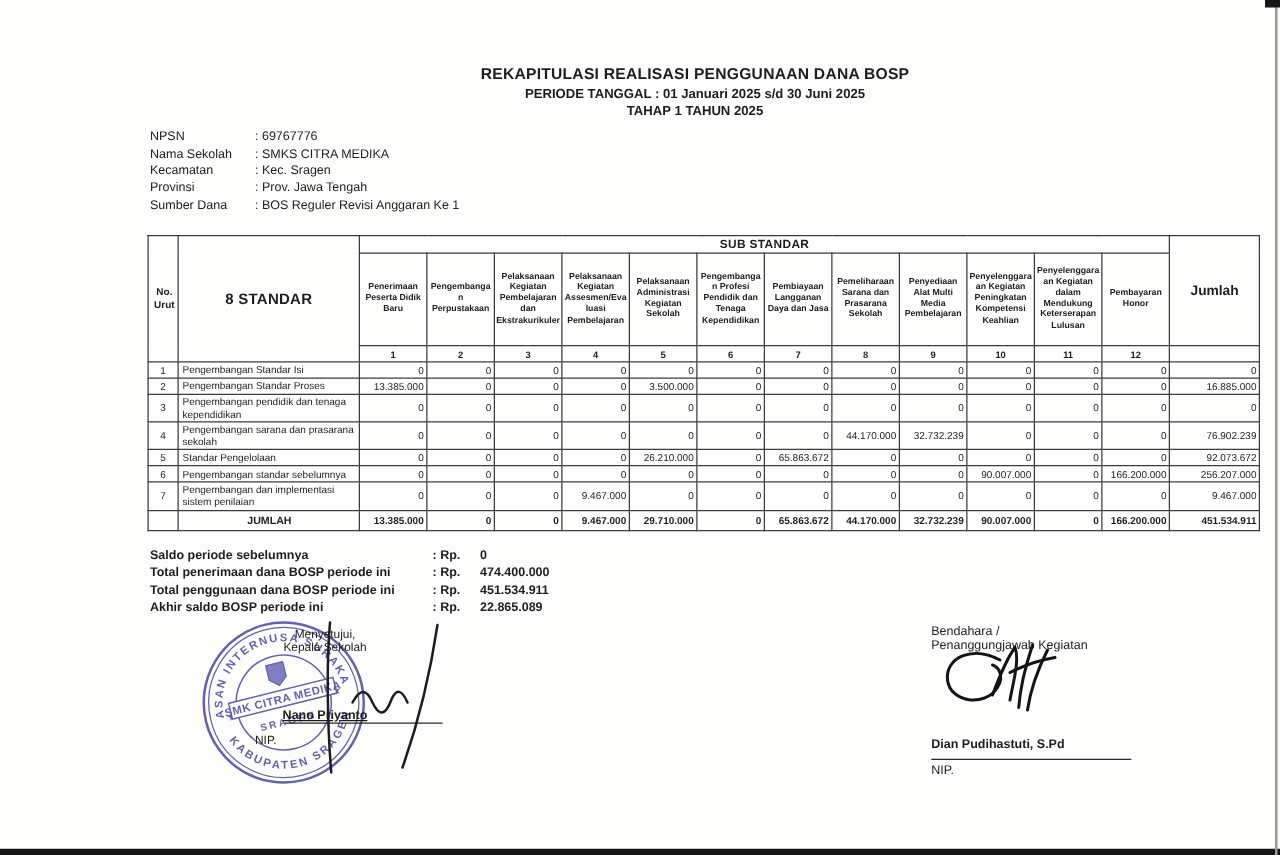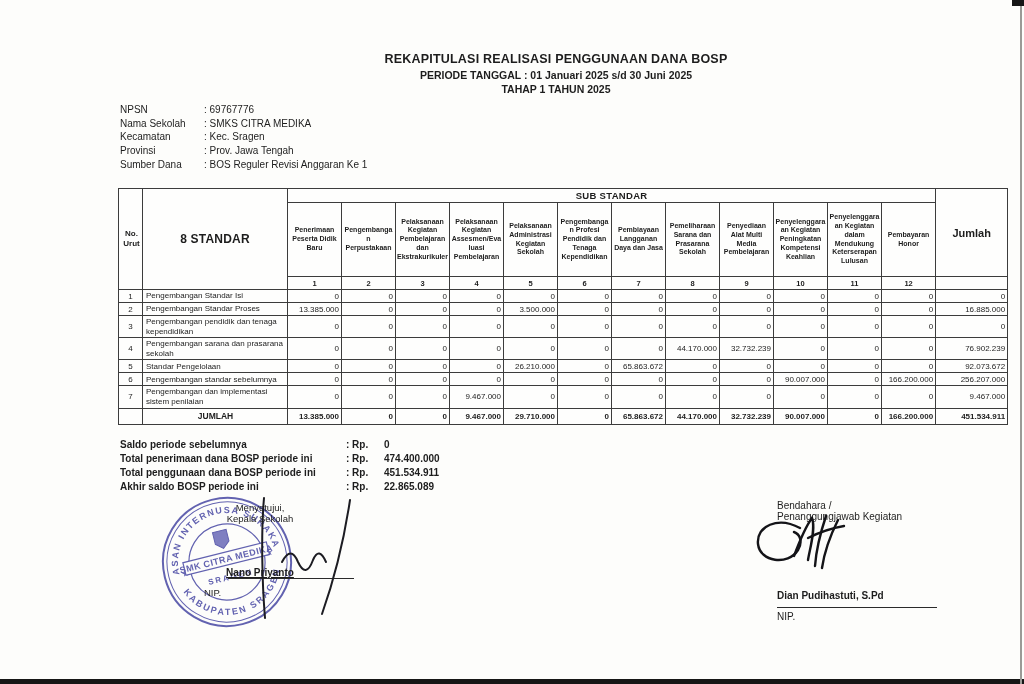--- a/index.html
+++ b/index.html
@@ -47,21 +47,21 @@
 
   
   .summary-block { position:absolute; top:437px; left:120px; font-size:10px; font-weight:bold; }
   .summary-row { display:flex; height:14.2px; align-items:center; }
   .sum-label { width:226px; }
   .sum-cur { width:38px; }
   .sum-val { }
 
   
   .sig-left  { position:absolute; top:502px; left:200px; width:120px; text-align:center; font-size:9.5px; z-index:3; }
-  .sig-right { position:absolute; top:500px; left:777px; width:175px; font-size:10px; z-index:3; }
+  .sig-right { position:absolute; top:500px; left:745px; width:175px; font-size:10px; z-index:3; }
   .sig-name { font-weight:bold; font-size:10px; }
   .sig-left .sig-name { margin-top:43px; text-decoration:underline; }
   .sig-right .sig-name { margin-top:68px; }
   .rule { background:#2a2a2a; height:1px; }
   .sig-left-rule { position:absolute; top:578px; left:228px; width:126px; z-index:3; }
   .sig-right-rule { margin-top:6px; width:160px; }
   .sig-left .nip { margin-top:9px; text-align:left; margin-left:4px; font-size:9.5px; }
   .sig-right .nip { margin-top:3px; font-size:10px; }
 
   .stamp-wrap { position:absolute; top:492px; left:132px; width:190px; height:150px; z-index:2; opacity:.85; }

